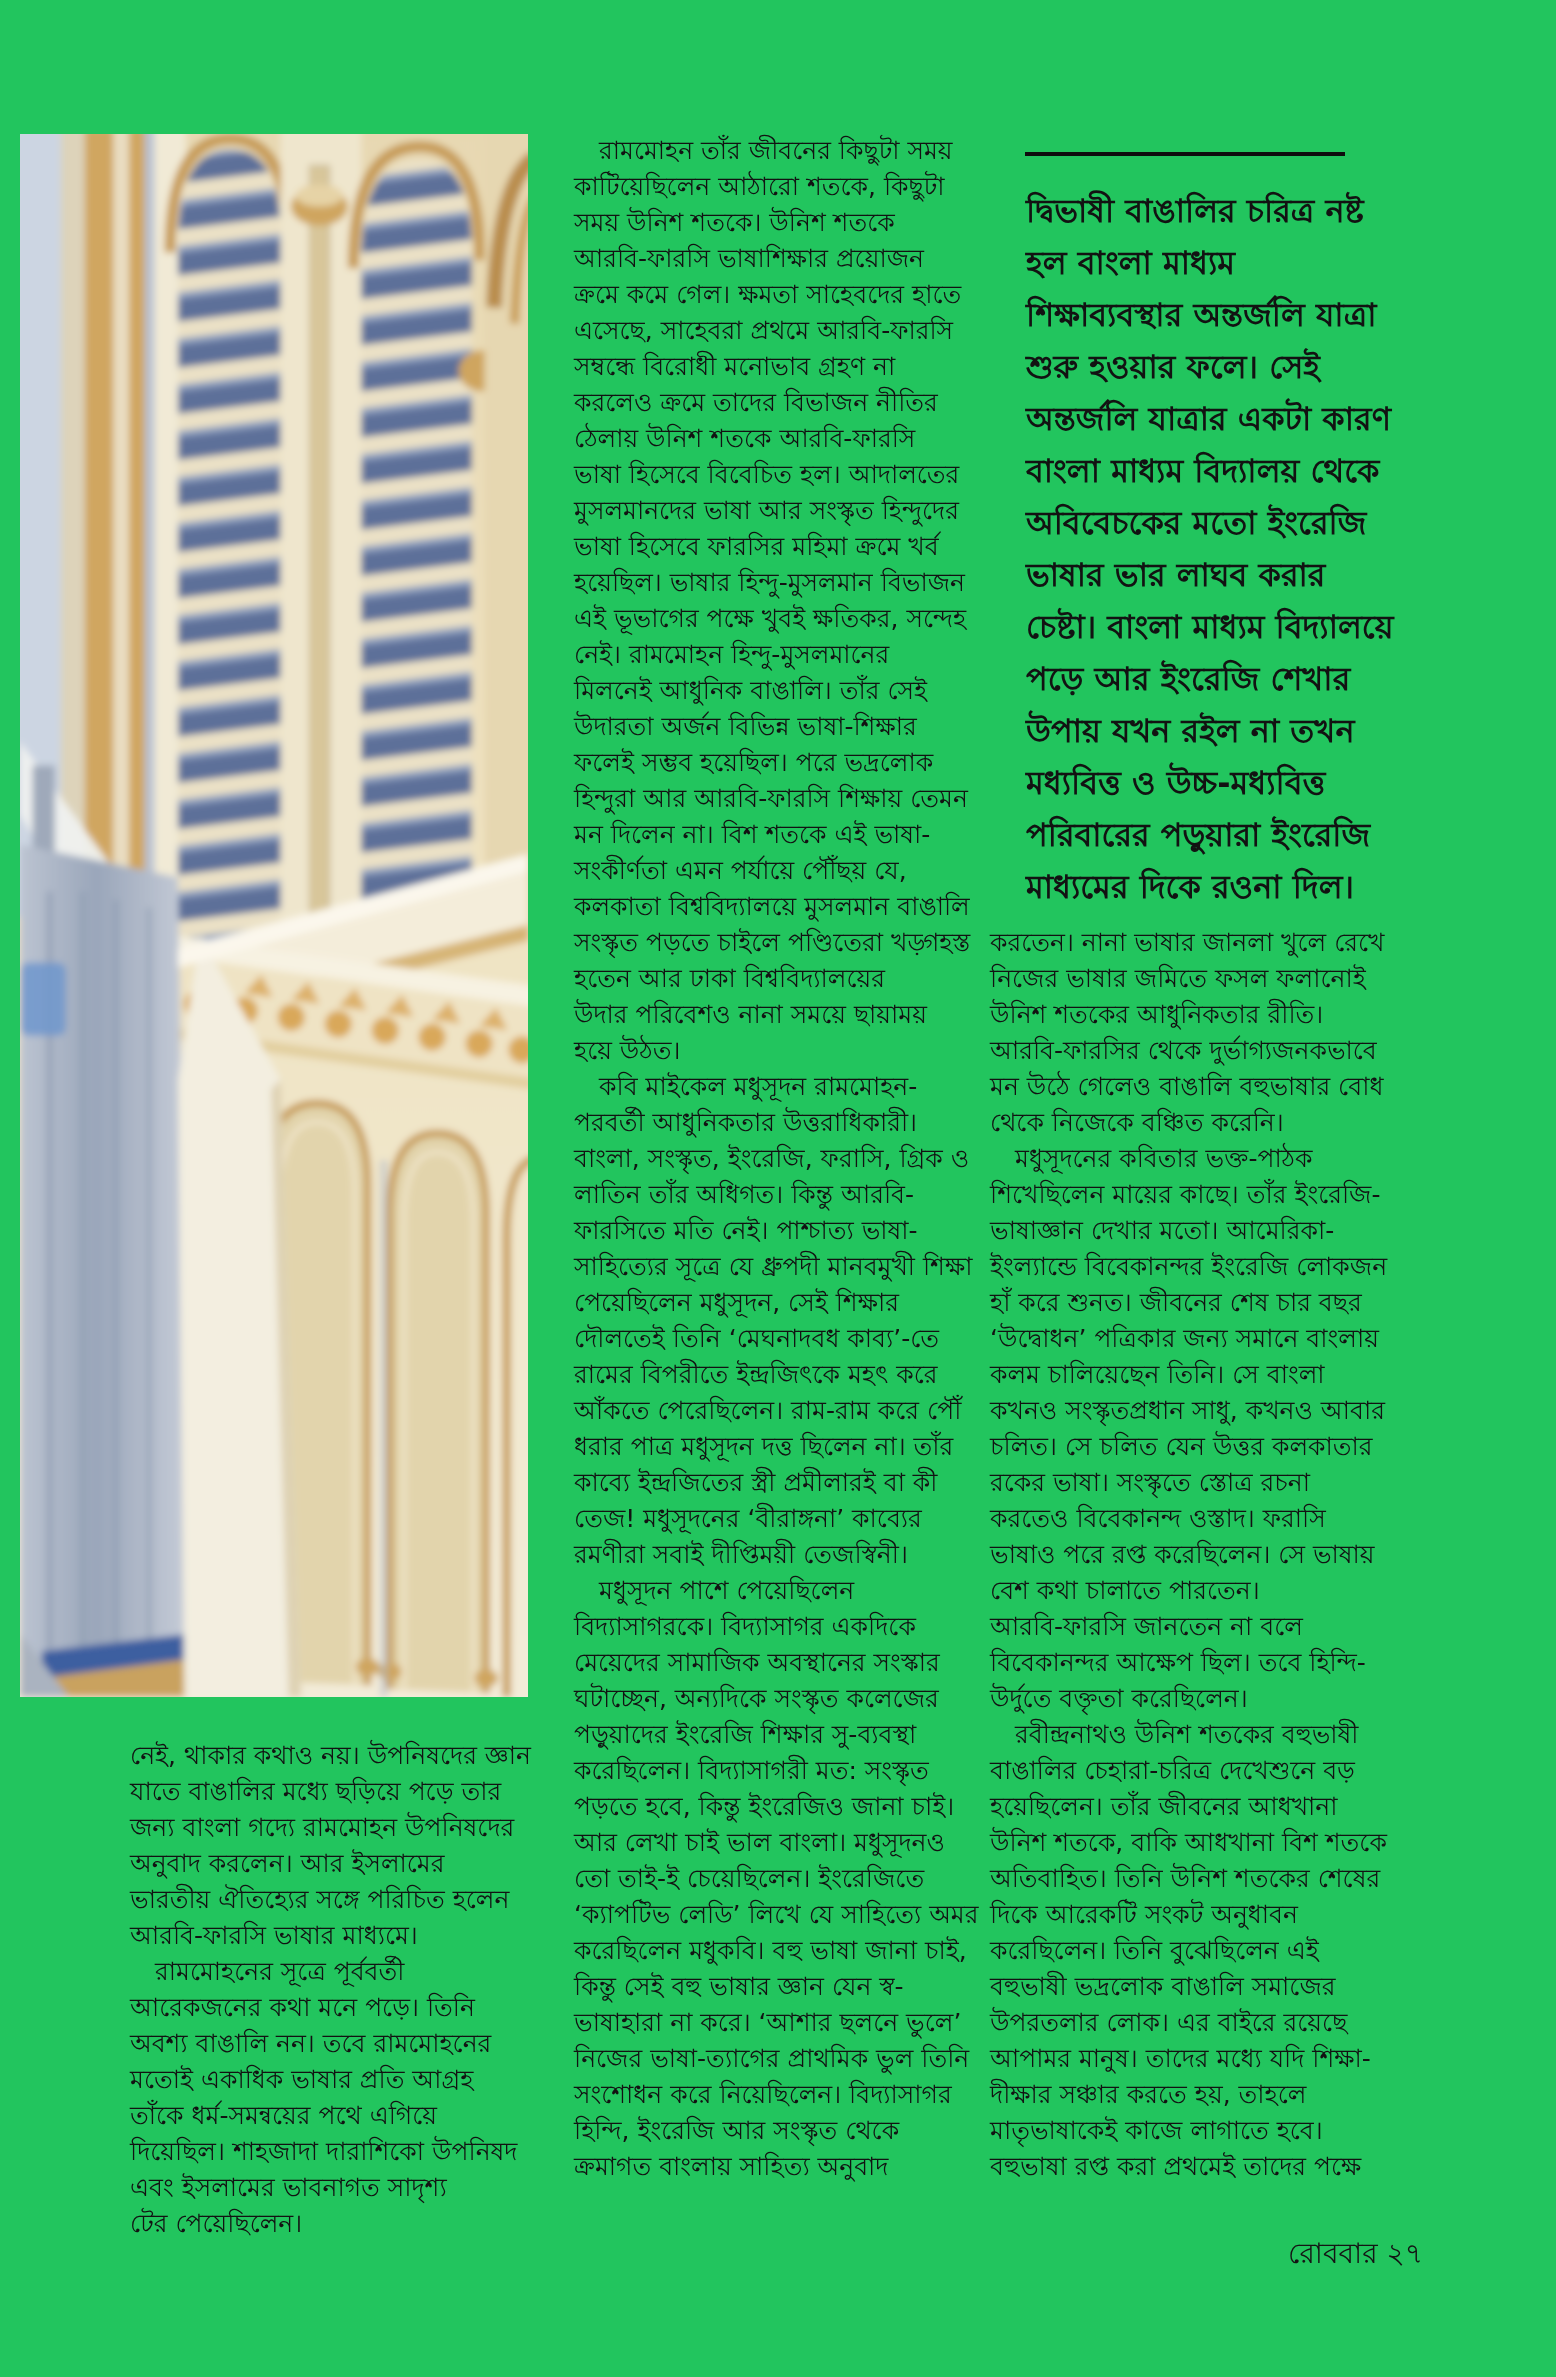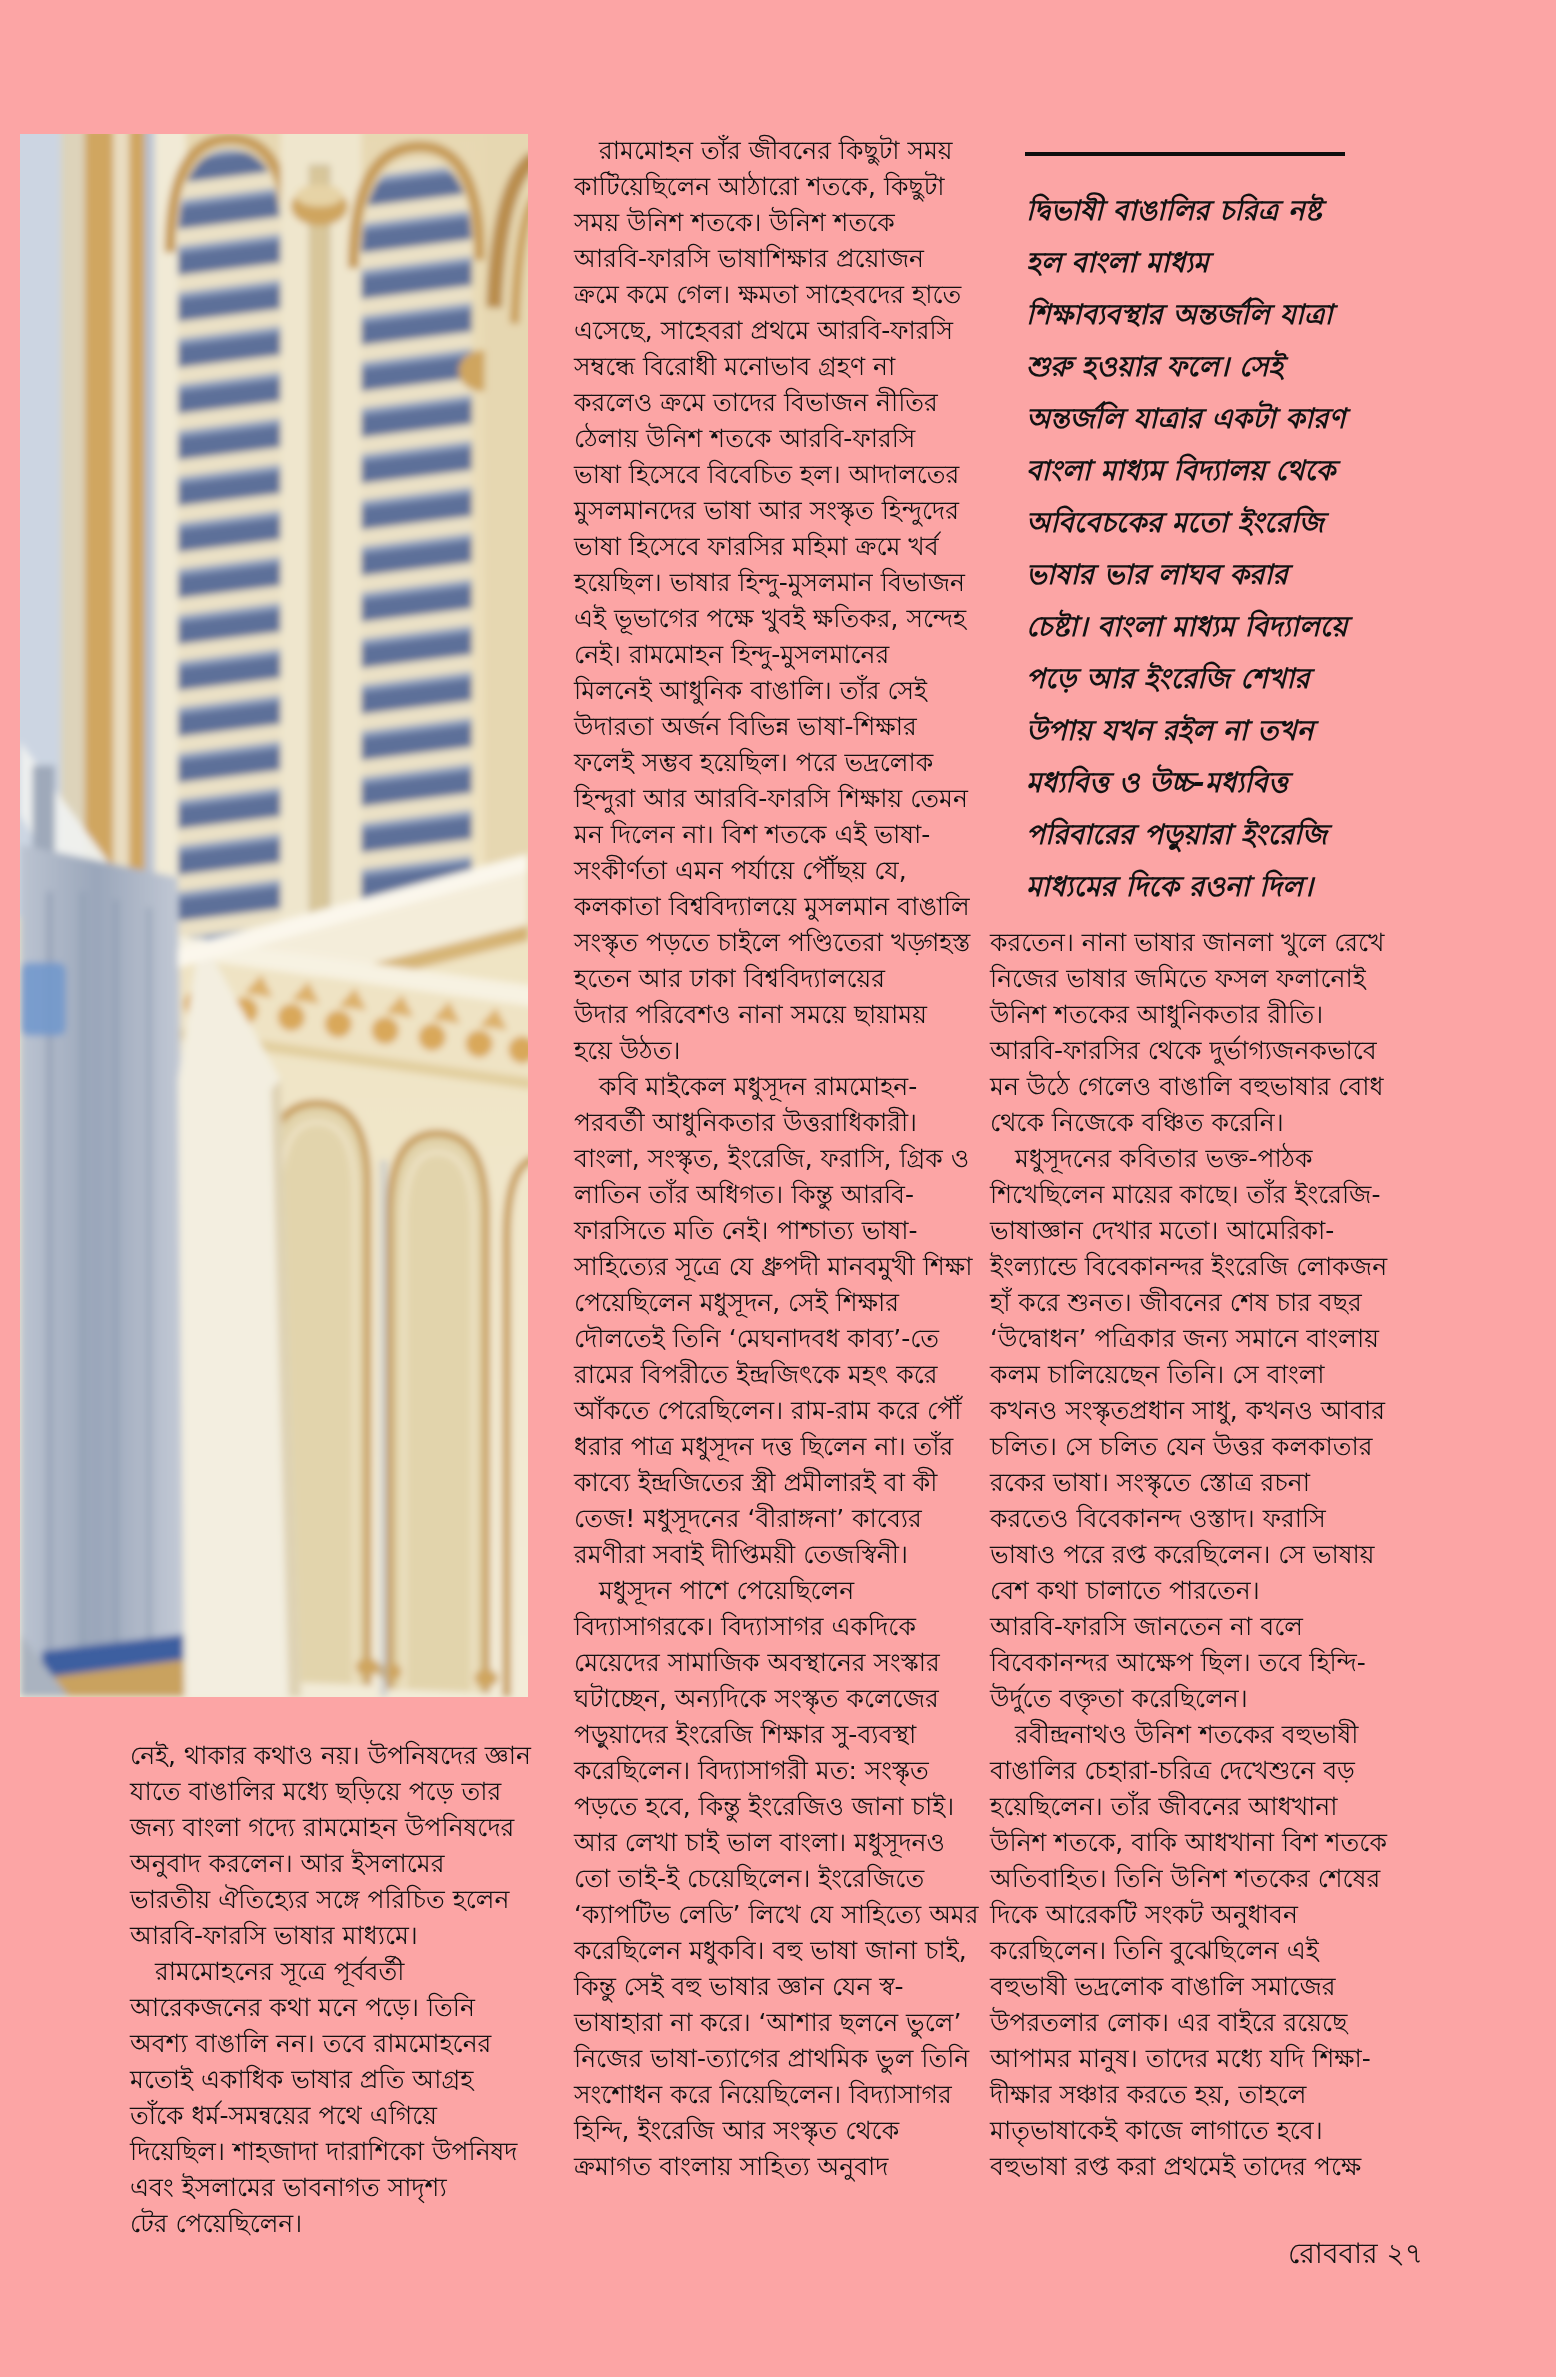--- a/index.html
+++ b/index.html
@@ -1,28 +1,28 @@
 <!DOCTYPE html>
 <html style="font-size:12.6px"><head>
 <meta charset="utf-8">
 <style>
   html,body{margin:0;padding:0;background:#ffffff;}
   .page{
-    position:relative;width:1557px;height:2377px;background:#fca5a5;
+    position:relative;width:1557px;height:2377px;background:#22c55e;
     overflow:hidden;font-family:"DejaVu Sans",sans-serif;color:#121212;
   }
   .bn{font-family:"DejaVu Sans",sans-serif;}
   .col{position:absolute;text-align:left;}
   .col .line{white-space:nowrap;}
   .col-middle{left:574px;top:133px;width:433px;font-size:25px;line-height:36px;}
   .col-rightbody{left:990px;top:925px;width:414px;font-size:25px;line-height:36px;}
   .col-left{left:130px;top:1710px;width:399px;font-size:25px;line-height:36px;margin-top:28px;}
   .pullquote{
     position:absolute;left:1026px;top:185px;width:418px;
-    font-size:28px;line-height:52px;font-weight:700;letter-spacing:0;font-style:italic;
+    font-size:32px;line-height:52px;font-weight:700;letter-spacing:0;
   }
   .pullquote .line{white-space:nowrap;}
   .pq-rule{position:absolute;left:1025px;top:152px;width:320px;height:4px;background:#0e0e0e;}
   .footer{
     position:absolute;left:1229px;top:2239px;width:253px;text-align:center;
     font-size:28px;line-height:30px;color:#141414;
   }
   .photo{
     position:absolute;left:20px;top:134px;width:508px;height:1563px;margin:0;
     overflow:hidden;background:#ecdfbd;

